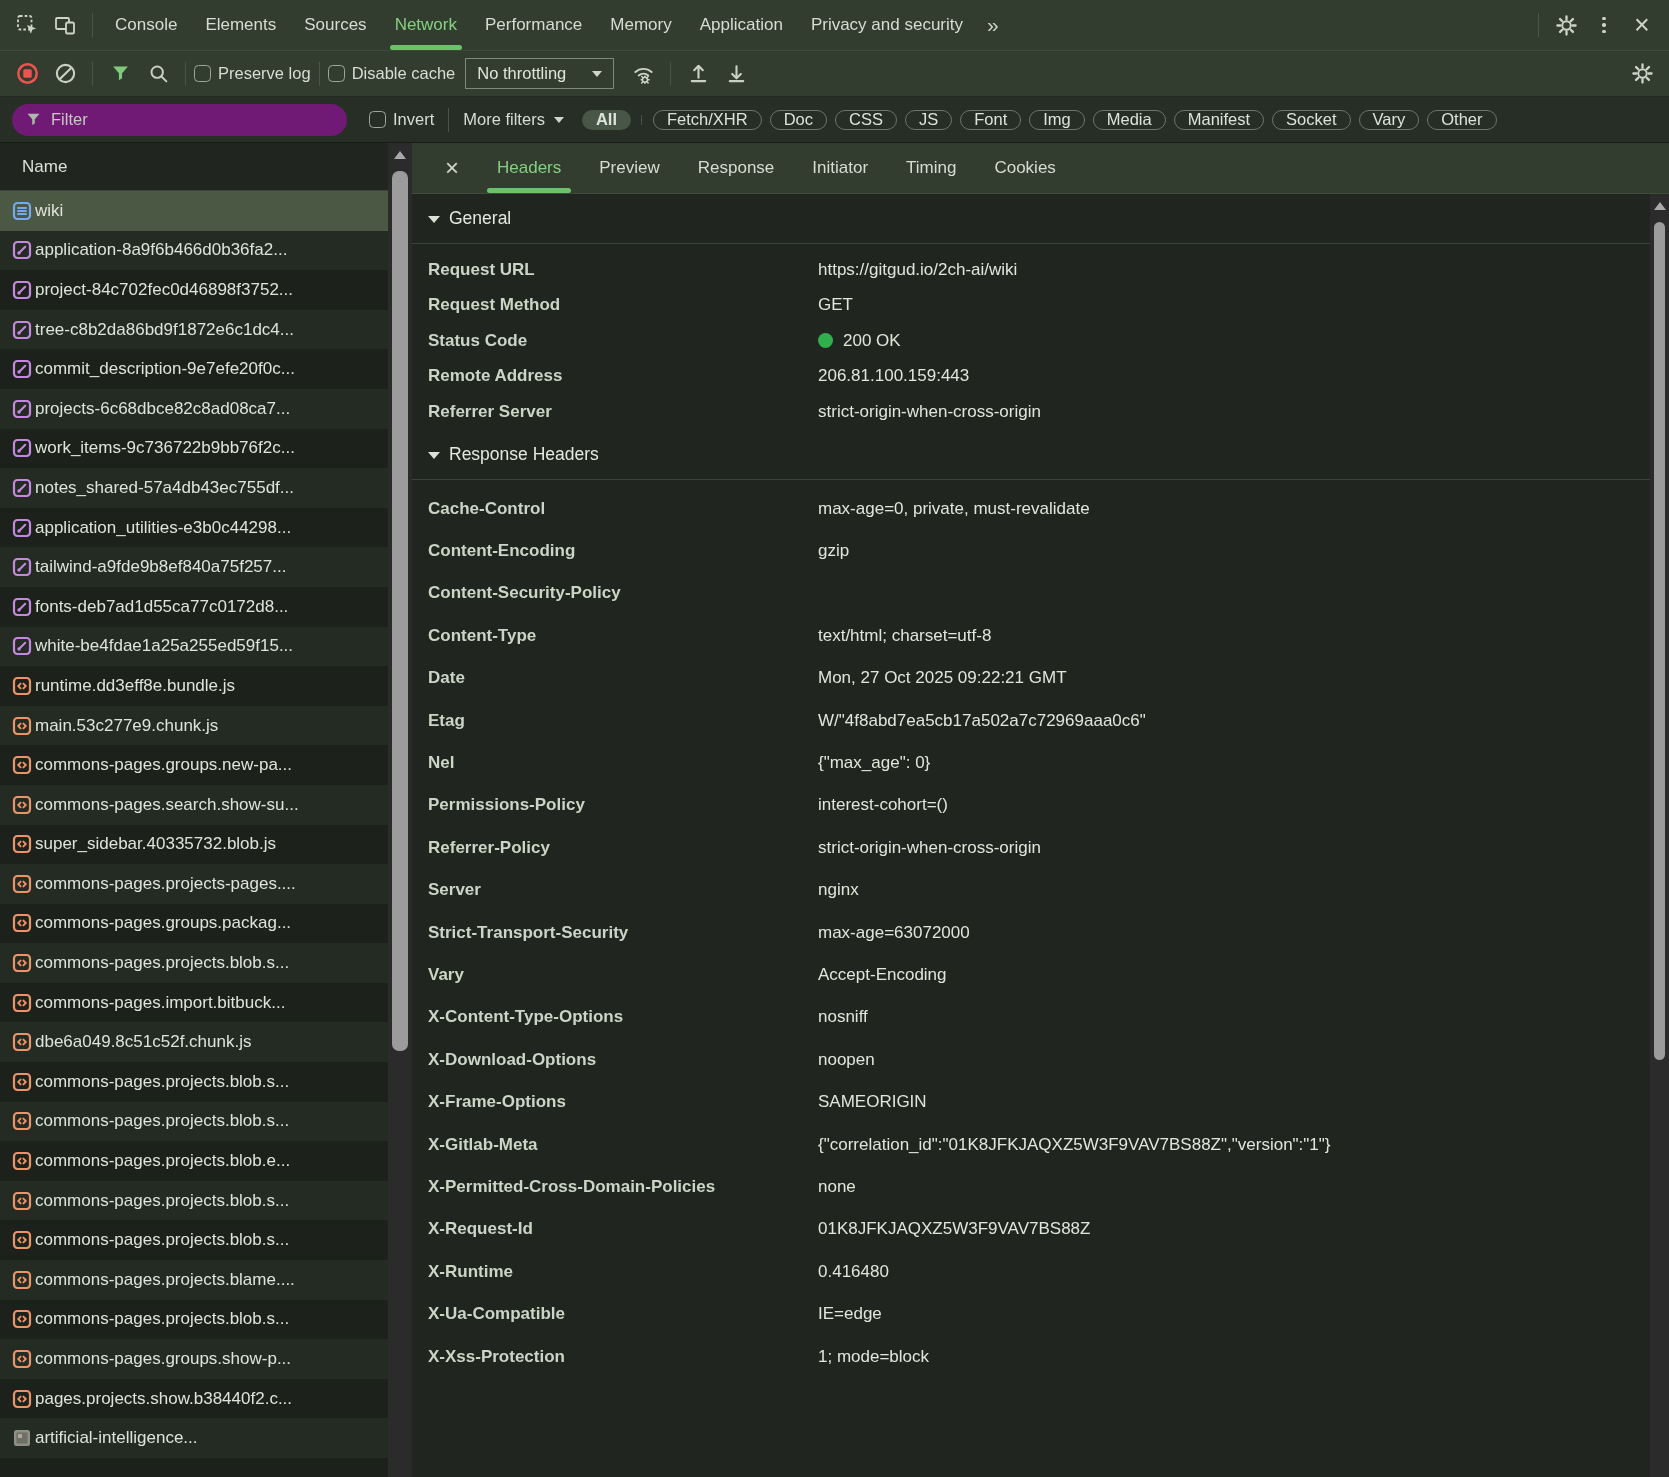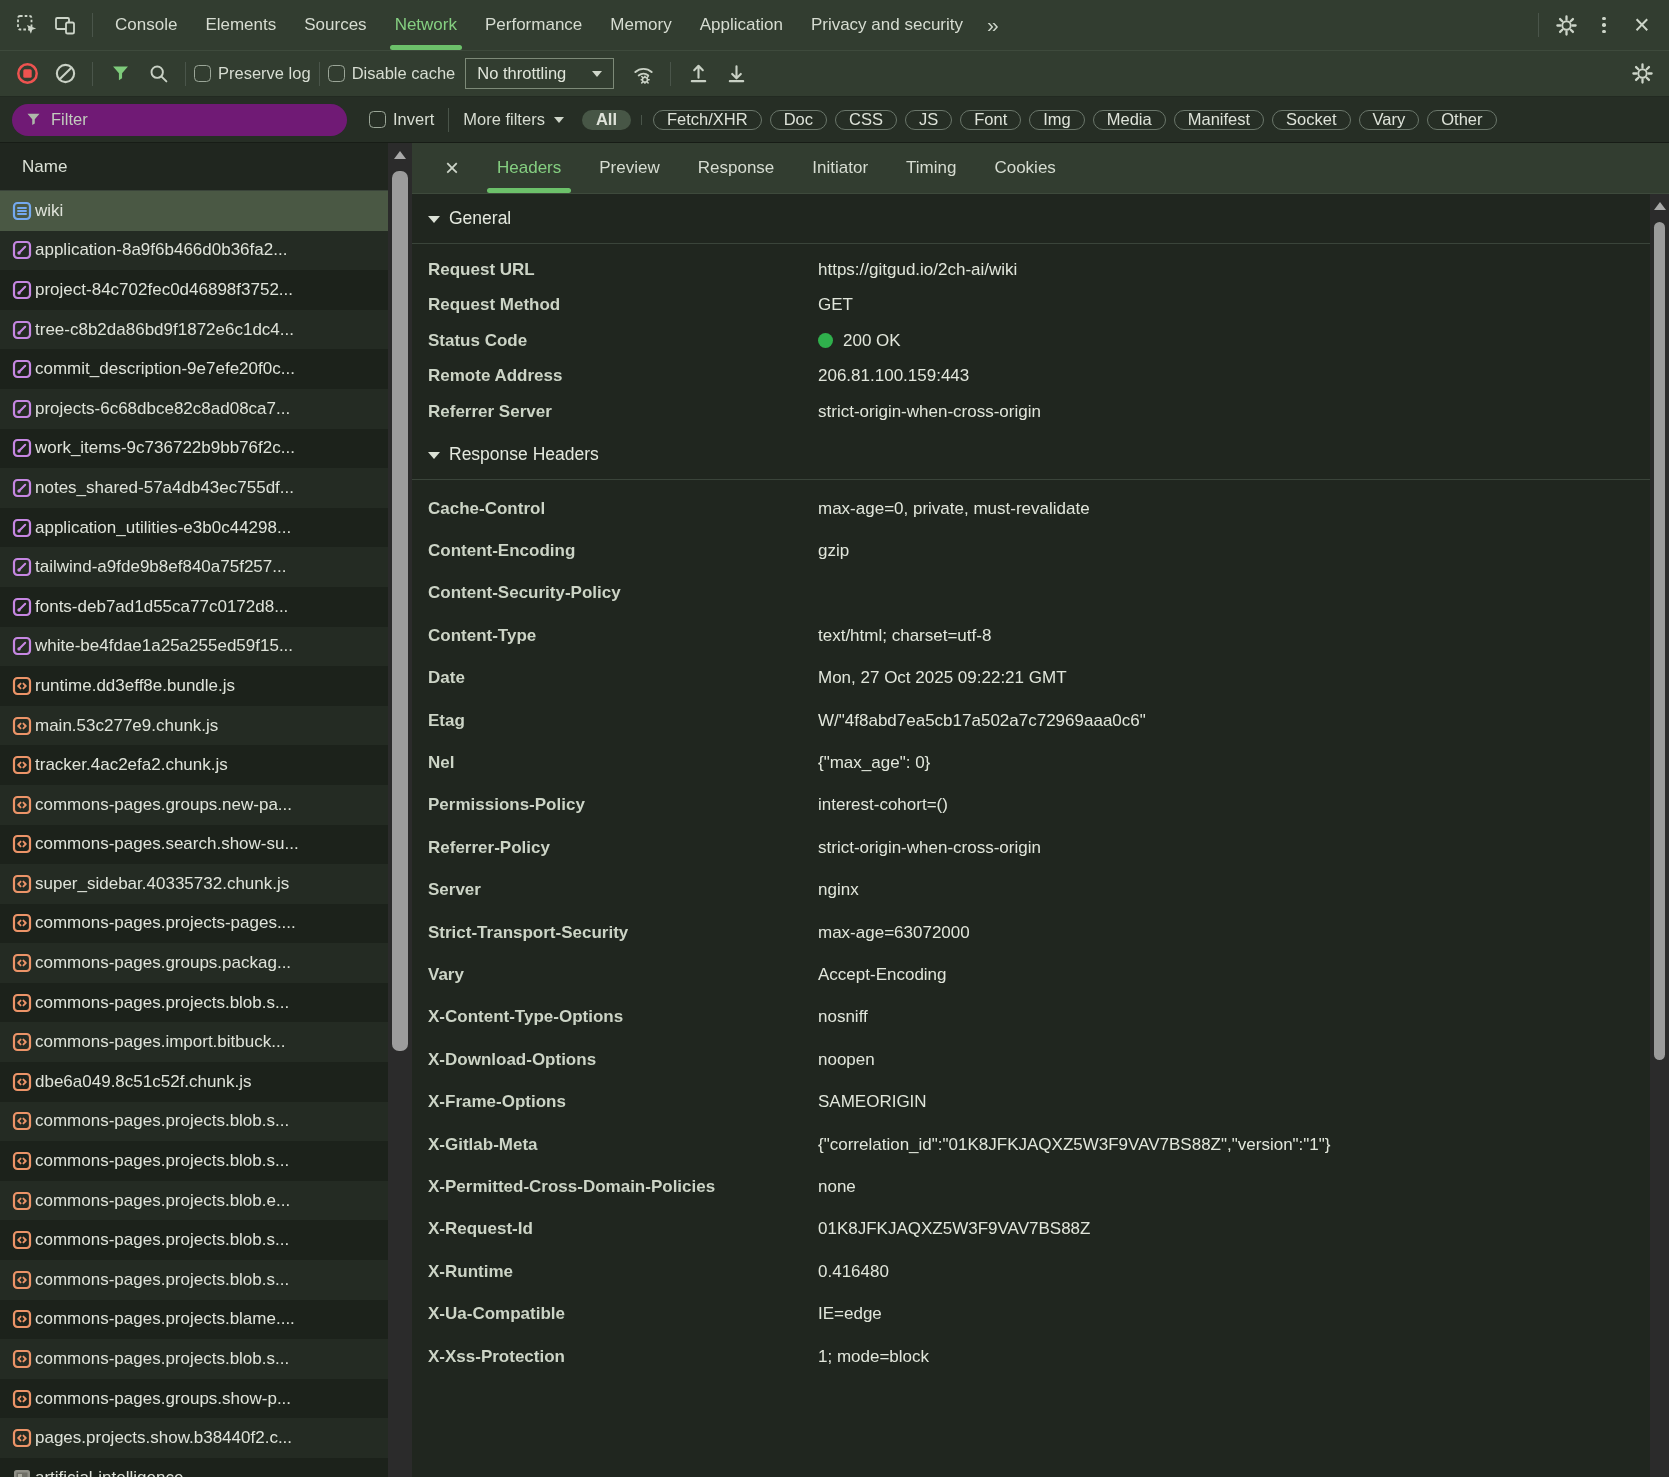--- a/index.html
+++ b/index.html
@@ -451,48 +451,39 @@
 </span>
             <span>main.53c277e9.chunk.js</span>
           </div>
           <div class="req-row">
             <span class="file-icon">
   <svg width="20" height="20" viewBox="0 0 20 20">
     <rect x="2" y="2" width="16" height="16" rx="3.5" fill="none" stroke="#ec9468" stroke-width="2.2"></rect>
     <path d="M8.6 7.6 6.2 10l2.4 2.4M11.4 7.6 13.8 10l-2.4 2.4" fill="none" stroke="#ec9468" stroke-width="1.9" stroke-linecap="round" stroke-linejoin="round"></path>
   </svg>
 </span>
-            <span>tracker.4ac2efa2.chunk.js</span>
-          </div>
-          <div class="req-row">
-            <span class="file-icon">
-  <svg width="20" height="20" viewBox="0 0 20 20">
-    <rect x="2" y="2" width="16" height="16" rx="3.5" fill="none" stroke="#ec9468" stroke-width="2.2"></rect>
-    <path d="M8.6 7.6 6.2 10l2.4 2.4M11.4 7.6 13.8 10l-2.4 2.4" fill="none" stroke="#ec9468" stroke-width="1.9" stroke-linecap="round" stroke-linejoin="round"></path>
-  </svg>
-</span>
             <span>commons-pages.groups.new-pa...</span>
           </div>
           <div class="req-row">
             <span class="file-icon">
   <svg width="20" height="20" viewBox="0 0 20 20">
     <rect x="2" y="2" width="16" height="16" rx="3.5" fill="none" stroke="#ec9468" stroke-width="2.2"></rect>
     <path d="M8.6 7.6 6.2 10l2.4 2.4M11.4 7.6 13.8 10l-2.4 2.4" fill="none" stroke="#ec9468" stroke-width="1.9" stroke-linecap="round" stroke-linejoin="round"></path>
   </svg>
 </span>
             <span>commons-pages.search.show-su...</span>
           </div>
           <div class="req-row">
             <span class="file-icon">
   <svg width="20" height="20" viewBox="0 0 20 20">
     <rect x="2" y="2" width="16" height="16" rx="3.5" fill="none" stroke="#ec9468" stroke-width="2.2"></rect>
     <path d="M8.6 7.6 6.2 10l2.4 2.4M11.4 7.6 13.8 10l-2.4 2.4" fill="none" stroke="#ec9468" stroke-width="1.9" stroke-linecap="round" stroke-linejoin="round"></path>
   </svg>
 </span>
-            <span>super_sidebar.40335732.chunk.js</span>
+            <span>super_sidebar.40335732.blob.js</span>
           </div>
           <div class="req-row">
             <span class="file-icon">
   <svg width="20" height="20" viewBox="0 0 20 20">
     <rect x="2" y="2" width="16" height="16" rx="3.5" fill="none" stroke="#ec9468" stroke-width="2.2"></rect>
     <path d="M8.6 7.6 6.2 10l2.4 2.4M11.4 7.6 13.8 10l-2.4 2.4" fill="none" stroke="#ec9468" stroke-width="1.9" stroke-linecap="round" stroke-linejoin="round"></path>
   </svg>
 </span>
             <span>commons-pages.projects-pages....</span>
           </div>

